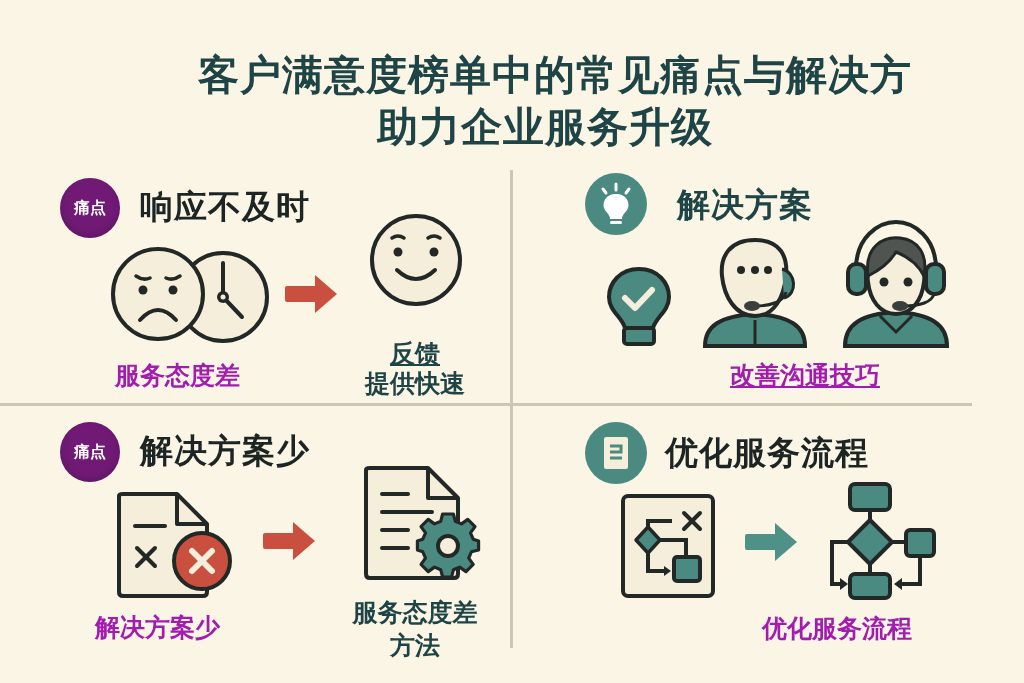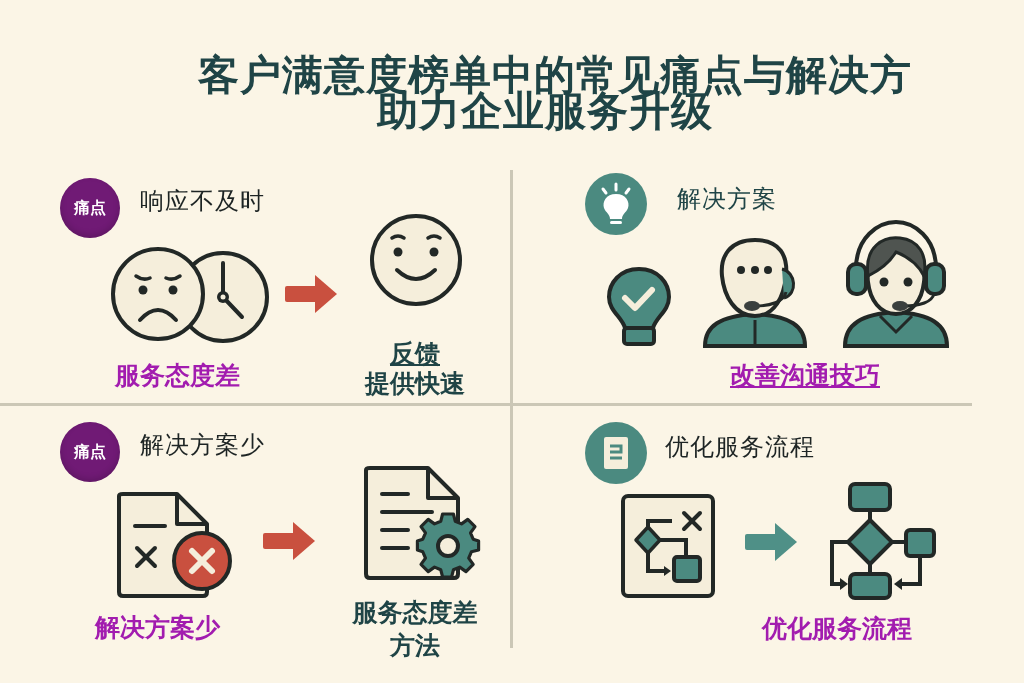--- a/index.html
+++ b/index.html
@@ -8,36 +8,36 @@
     background:#fbf5e6;
     font-family:"DejaVu Sans", sans-serif;
     color:#1e2a2a;
   }
   .title {
     position:absolute; left:0; width:1024px; text-align:center;
     color:#1f4446; font-weight:bold; font-size:41px; letter-spacing:1px;
     white-space:nowrap;
   }
   #title1 { top:48px; left:120px; width:870px; }
-  #title2 { top:84px; left:130px; width:830px; }
+  #title2 { top:100px; left:130px; width:830px; }
   .vdiv { position:absolute; left:510px; top:170px; width:3px; height:478px; background:#cbc7b6; }
   .hdiv { position:absolute; left:0; top:403px; width:972px; height:3px; background:#cbc7b6; }
 
   .badge {
     position:absolute; width:60px; height:60px; border-radius:50%;
     background:#701a75; color:#fff; font-weight:bold; font-size:16px;
     display:flex; align-items:center; justify-content:center;
     box-shadow: inset 0 -3px 6px rgba(0,0,0,0.15);
   }
   .tbadge {
     position:absolute; width:62px; height:62px; border-radius:50%;
     background:#4b8a80; display:flex; align-items:center; justify-content:center;
   }
   .heading {
-    position:absolute; font-weight:normal; font-size:24px; color:#1d2424; white-space:nowrap;
+    position:absolute; font-weight:bold; font-size:33px; color:#1d2424; white-space:nowrap;
     letter-spacing:1px;
   }
   .heading.teal { color:#1f4446; }
   .label {
     position:absolute; font-weight:bold; font-size:25px; color:#a21caf; white-space:nowrap;
     text-align:center; line-height:32px;
   }
   .label.teal { color:#1f4446; }
   svg { position:absolute; overflow:visible; }
 </style>

